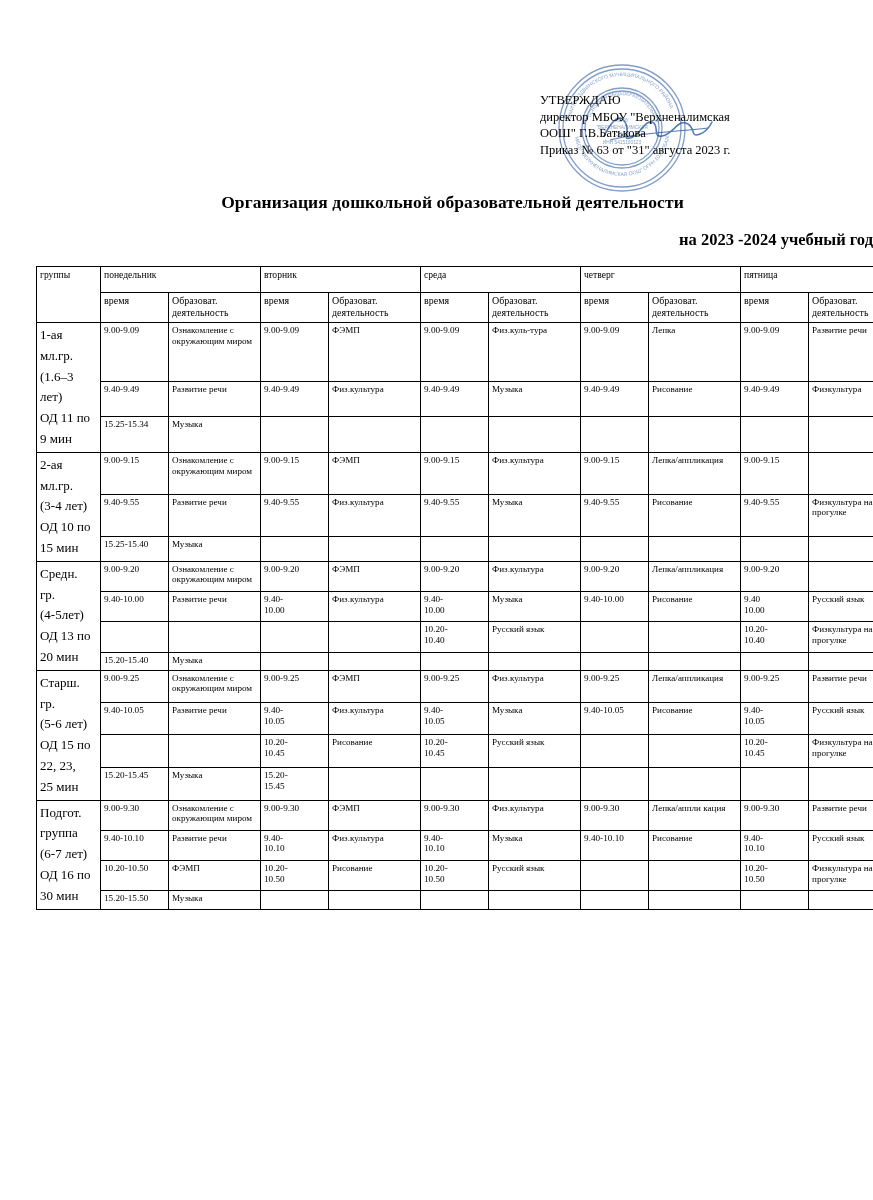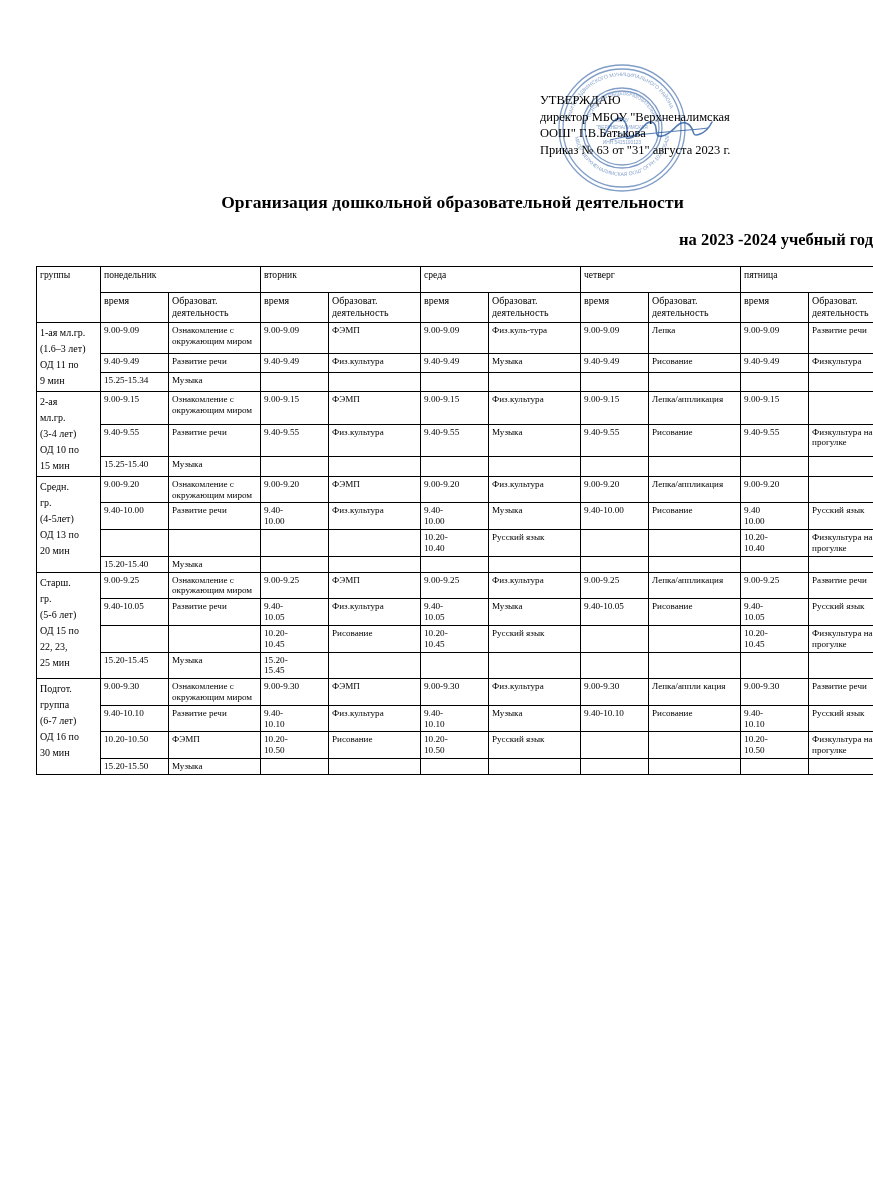--- a/index.html
+++ b/index.html
@@ -104,21 +104,21 @@
     font-size: 9.6px;
     text-align: center;
     padding-top: 4px;
   }
   .sub {
     font-size: 10px;
     height: 30px;
   }
   .grp-cell {
     text-align: center;
-    font-size: 10px;
+    font-size: 13px;
     line-height: 1.6;
     vertical-align: middle;
   }
   .time {
     font-weight: bold;
     font-size: 9.2px;
     white-space: pre-line;
   }
   .act { font-size: 9.1px; }
   col.c-time { width: 68px; }

